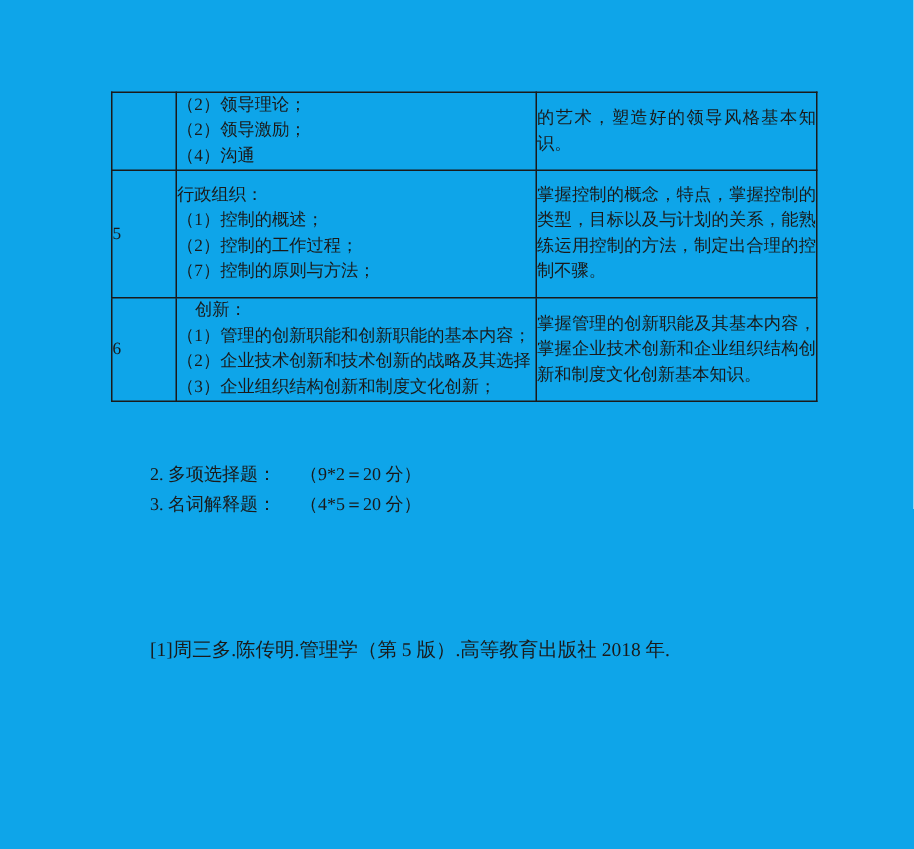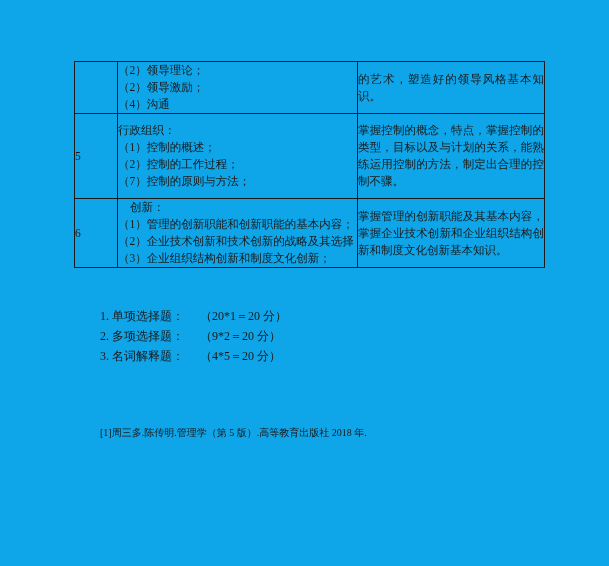--- a/index.html
+++ b/index.html
@@ -80,21 +80,21 @@
     display: inline-block;
     width: 97px;
   }
   .q-value {
     display: inline-block;
   }
   .reference {
     position: absolute;
     left: 100px;
     top: 425px;
-    font-size: 10px;
+    font-size: 13px;
     line-height: 16px;
     white-space: nowrap;
   }
 </style>
 </head>
 <body>
 
 <div class="page">
 
   <table class="syllabus">
@@ -132,24 +132,20 @@
           <div class="line">（3）企业组织结构创新和制度文化创新；</div>
         </td>
         <td class="cell-req">掌握管理的创新职能及其基本内容，掌握企业技术创新和企业组织结构创新和制度文化创新基本知识。</td>
       </tr>
     </tbody>
   </table>
 
 
   <div class="q-list">
     <div class="q-row">
-      <span class="q-label">1. 单项选择题：</span>
-      <span class="q-value">（20*1＝20 分）</span>
-    </div>
-    <div class="q-row">
       <span class="q-label">2. 多项选择题：</span>
       <span class="q-value">（9*2＝20 分）</span>
     </div>
     <div class="q-row">
       <span class="q-label">3. 名词解释题：</span>
       <span class="q-value">（4*5＝20 分）</span>
     </div>
   </div>
 
 

